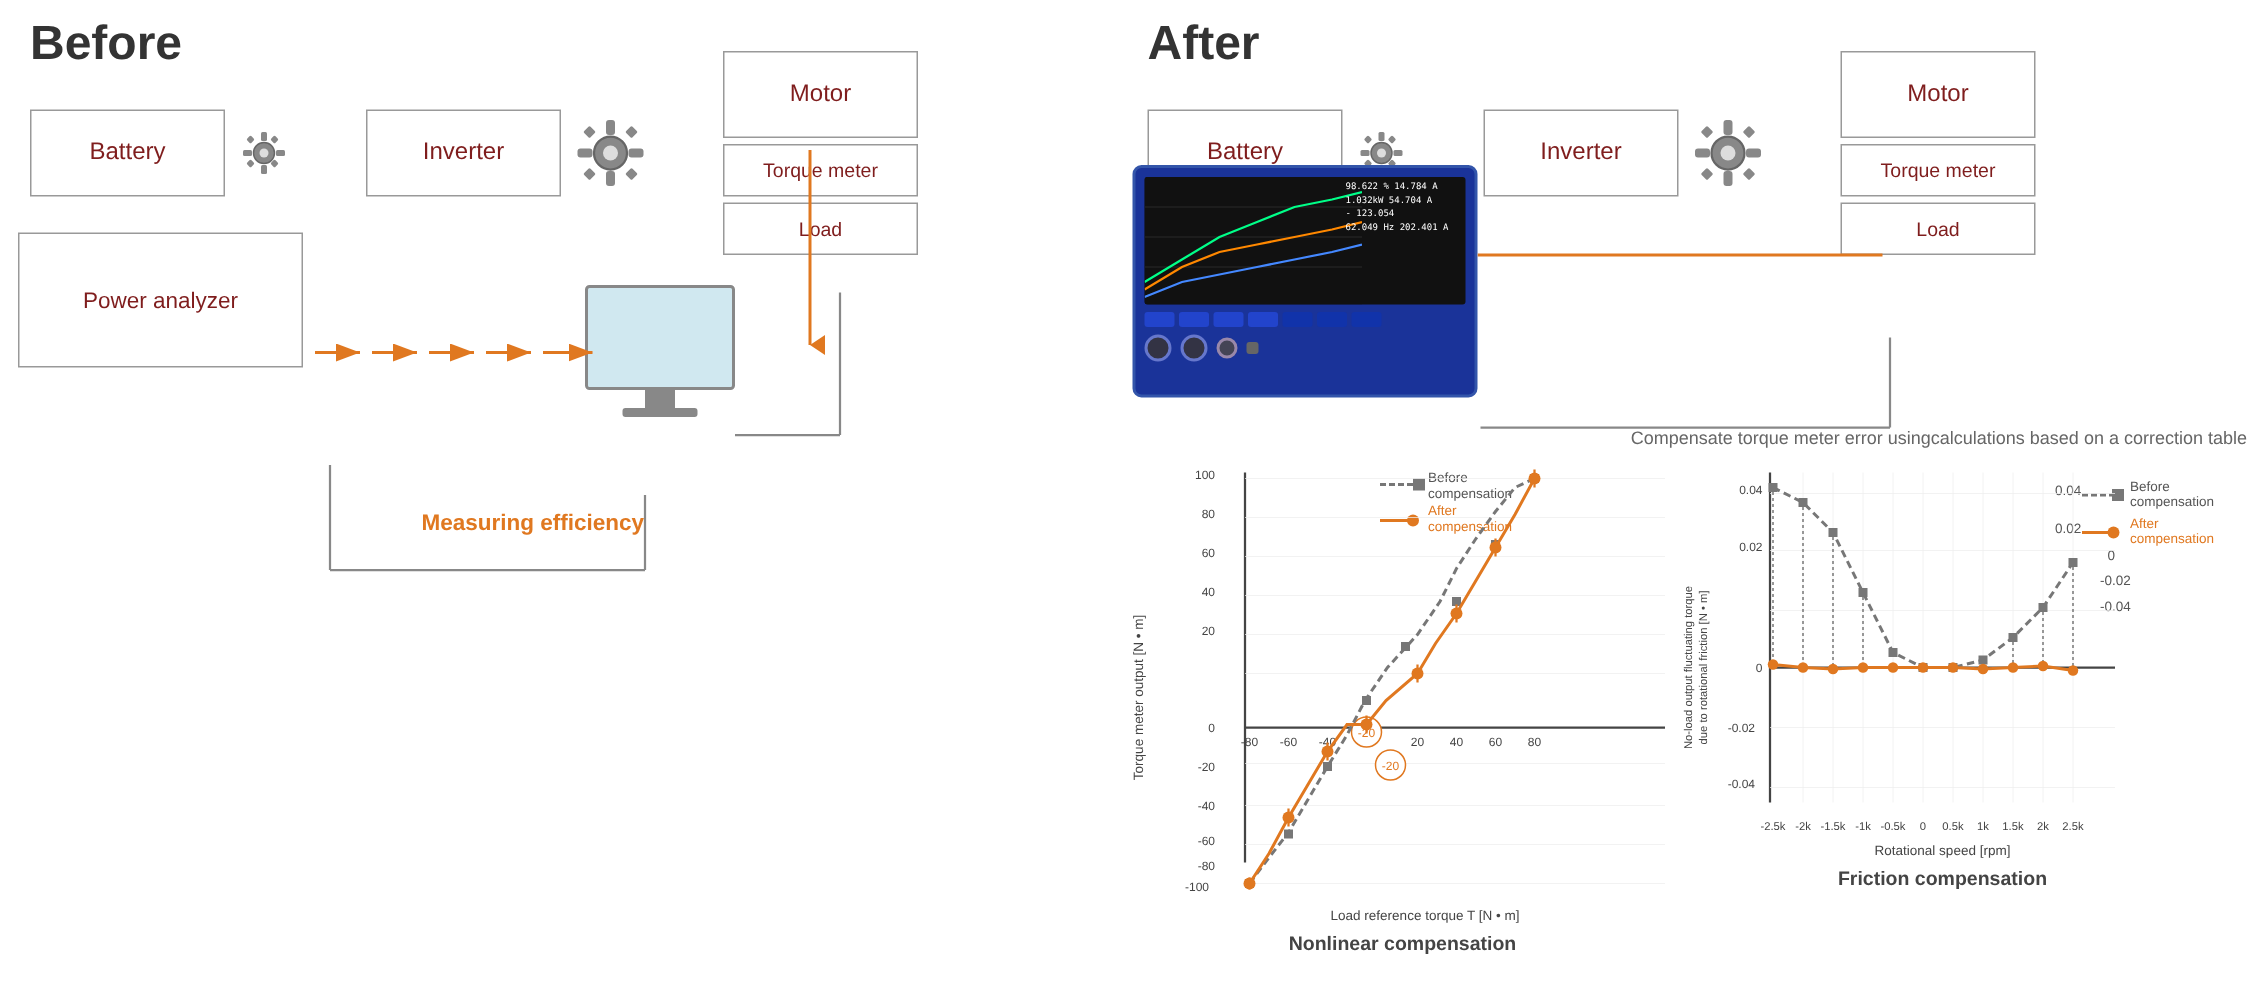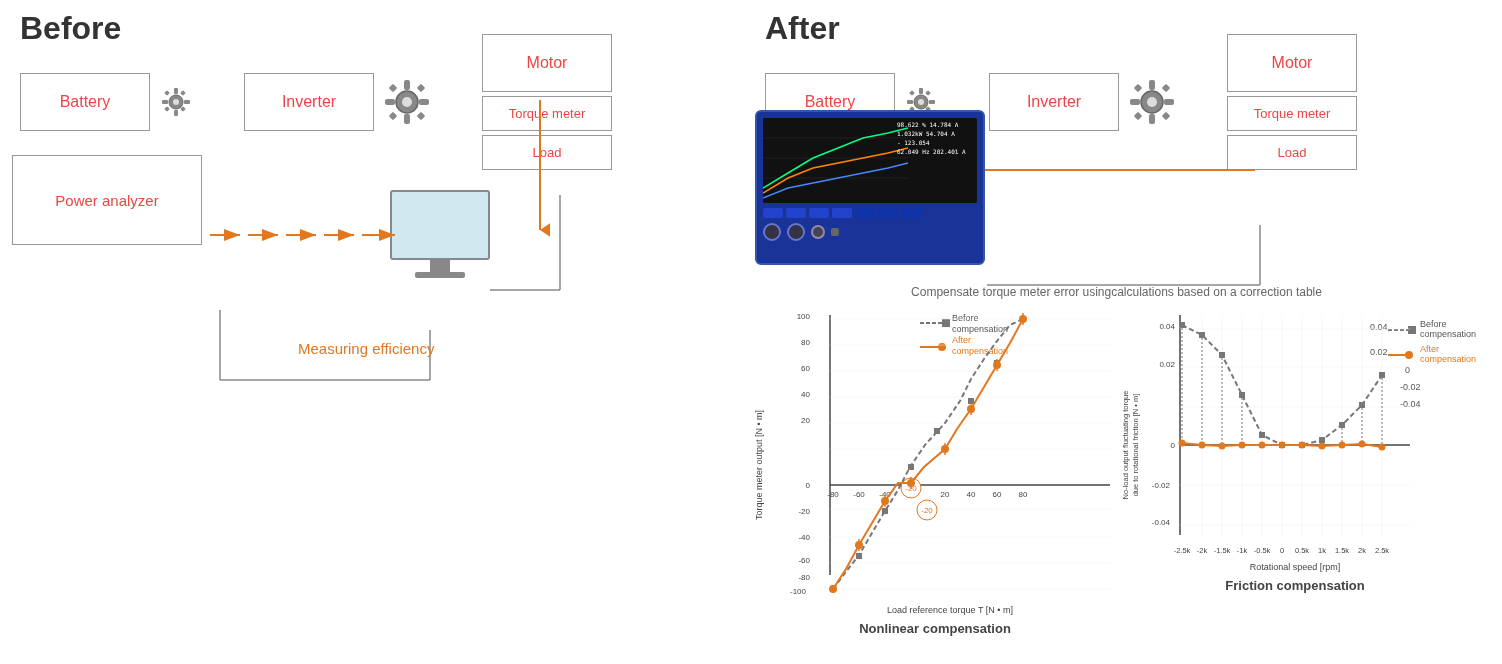--- a/index.html
+++ b/index.html
@@ -43,21 +43,21 @@
     }
 
     
     .component-box {
       border: 1.5px solid #999;
       background: #fff;
       display: flex;
       align-items: center;
       justify-content: center;
       font-size: 16px;
-      color: #ef4444;
+      color: #7f1d1d;
     }
 
     
     .before-top-row {
       display: flex;
       align-items: center;
       gap: 0;
       margin-top: 5px;
       position: relative;
       height: 70px;
@@ -293,21 +293,21 @@
     <svg style="position:absolute; top:0; left:0;" width="750" height="420">
 
       <line x1="430" y1="330" x2="430" y2="380" stroke="#888" stroke-width="1.5"></line>
       <line x1="430" y1="380" x2="220" y2="380" stroke="#888" stroke-width="1.5"></line>
       <line x1="220" y1="380" x2="220" y2="310" stroke="#888" stroke-width="1.5"></line>
 
       <line x1="490" y1="290" x2="560" y2="290" stroke="#888" stroke-width="1.5"></line>
       <line x1="560" y1="290" x2="560" y2="195" stroke="#888" stroke-width="1.5"></line>
     </svg>
 
-    <div style="position:absolute; top:340px; left:298px; color:#e07820; font-weight:normal; font-size:15px;">Measuring efficiency</div>
+    <div style="position:absolute; top:340px; left:281px; color:#e07820; font-weight:bold; font-size:15px;">Measuring efficiency</div>
   </div>
 
   <div class="after-section">
     <div class="section-title">After</div>
 
     <div class="after-top-row">
 
       <div class="component-box after-battery">
         <span>Battery</span>
       </div>
@@ -404,21 +404,21 @@
     <svg style="position:absolute; top:160px; left:235px;" width="280" height="20">
       <line x1="0" y1="10" x2="270" y2="10" stroke="#e07820" stroke-width="2"></line>
     </svg>
 
     <svg style="position:absolute; top:130px; left:0;" width="752" height="180">
 
       <line x1="510" y1="95" x2="510" y2="155" stroke="#888" stroke-width="1.5"></line>
       <line x1="510" y1="155" x2="237" y2="155" stroke="#888" stroke-width="1.5"></line>
     </svg>
 
-    <div style="position:absolute; top:285px; left:0; width:752px; text-align:center; font-size:12px; color:#666; padding-right:19px;">Compensate torque meter error usingcalculations based on a correction table</div>
+    <div style="position:absolute; top:285px; left:0; width:752px; text-align:right; font-size:12px; color:#666; padding-right:4px;">Compensate torque meter error usingcalculations based on a correction table</div>
 
     <div style="position:absolute; top:305px; left:0; width:752px; display:flex; gap:0;">
 
       <div style="position:relative; width:370px;">
         <svg width="370" height="340">
 
           <rect x="0" y="0" width="370" height="340" fill="white"></rect>
 
           <line x1="170" y1="18" x2="195" y2="18" stroke="#777" stroke-width="2" stroke-dasharray="4,2"></line>
           <rect x="192" y="14" width="8" height="8" fill="#777"></rect>

